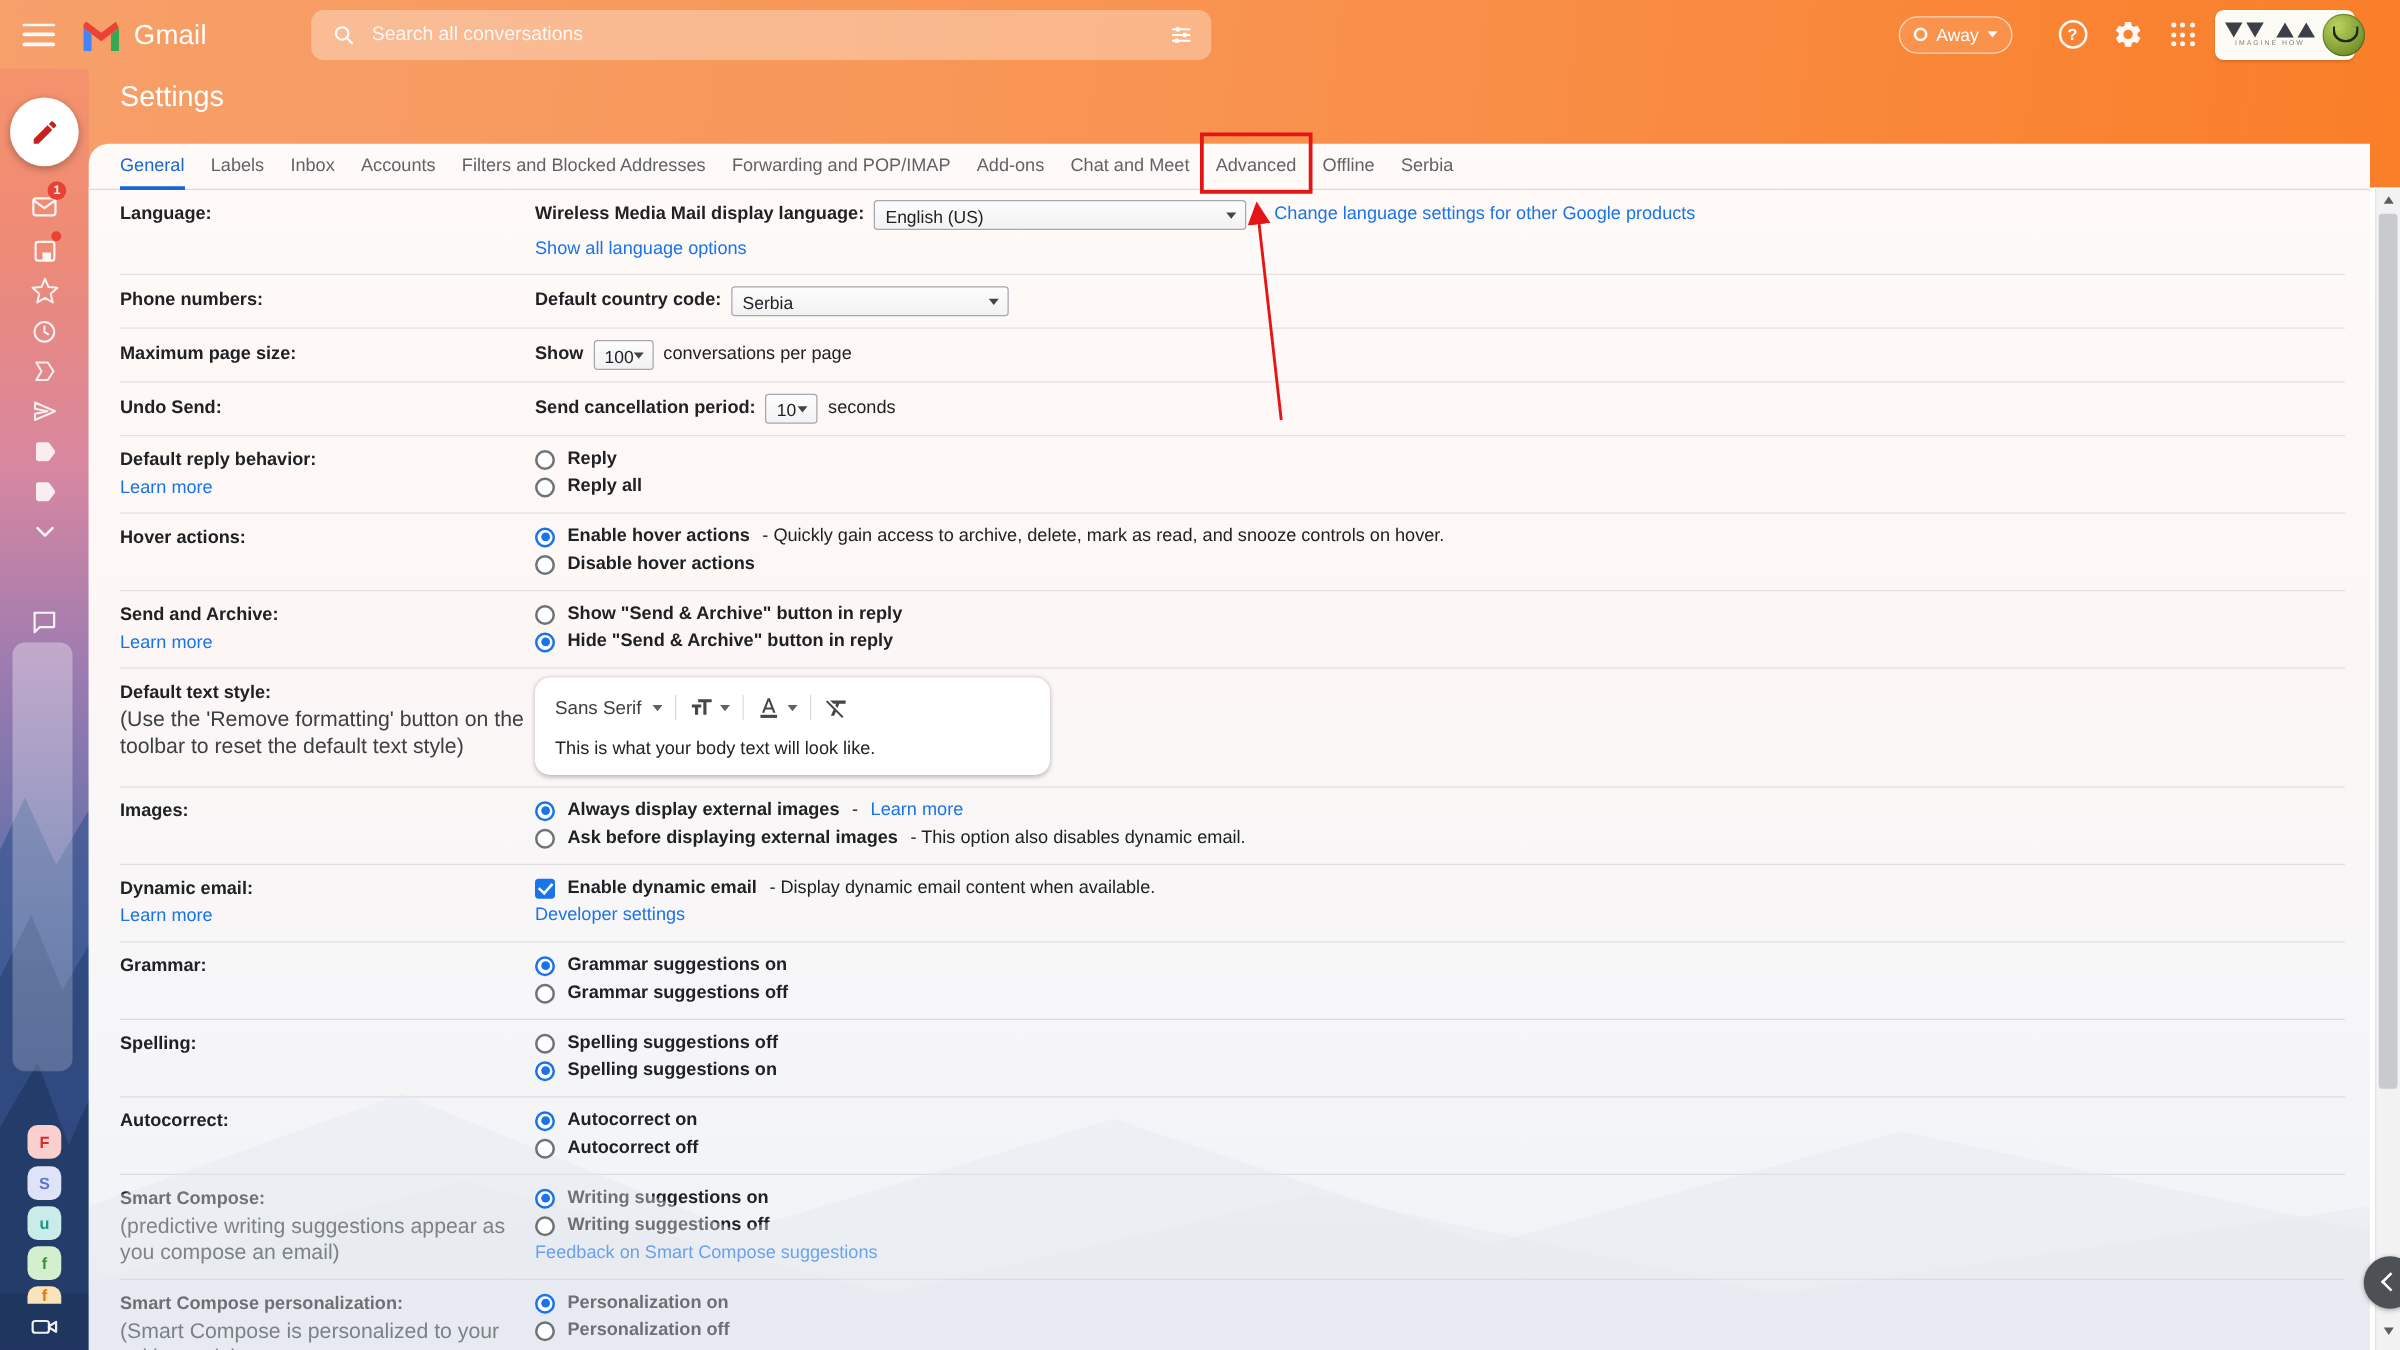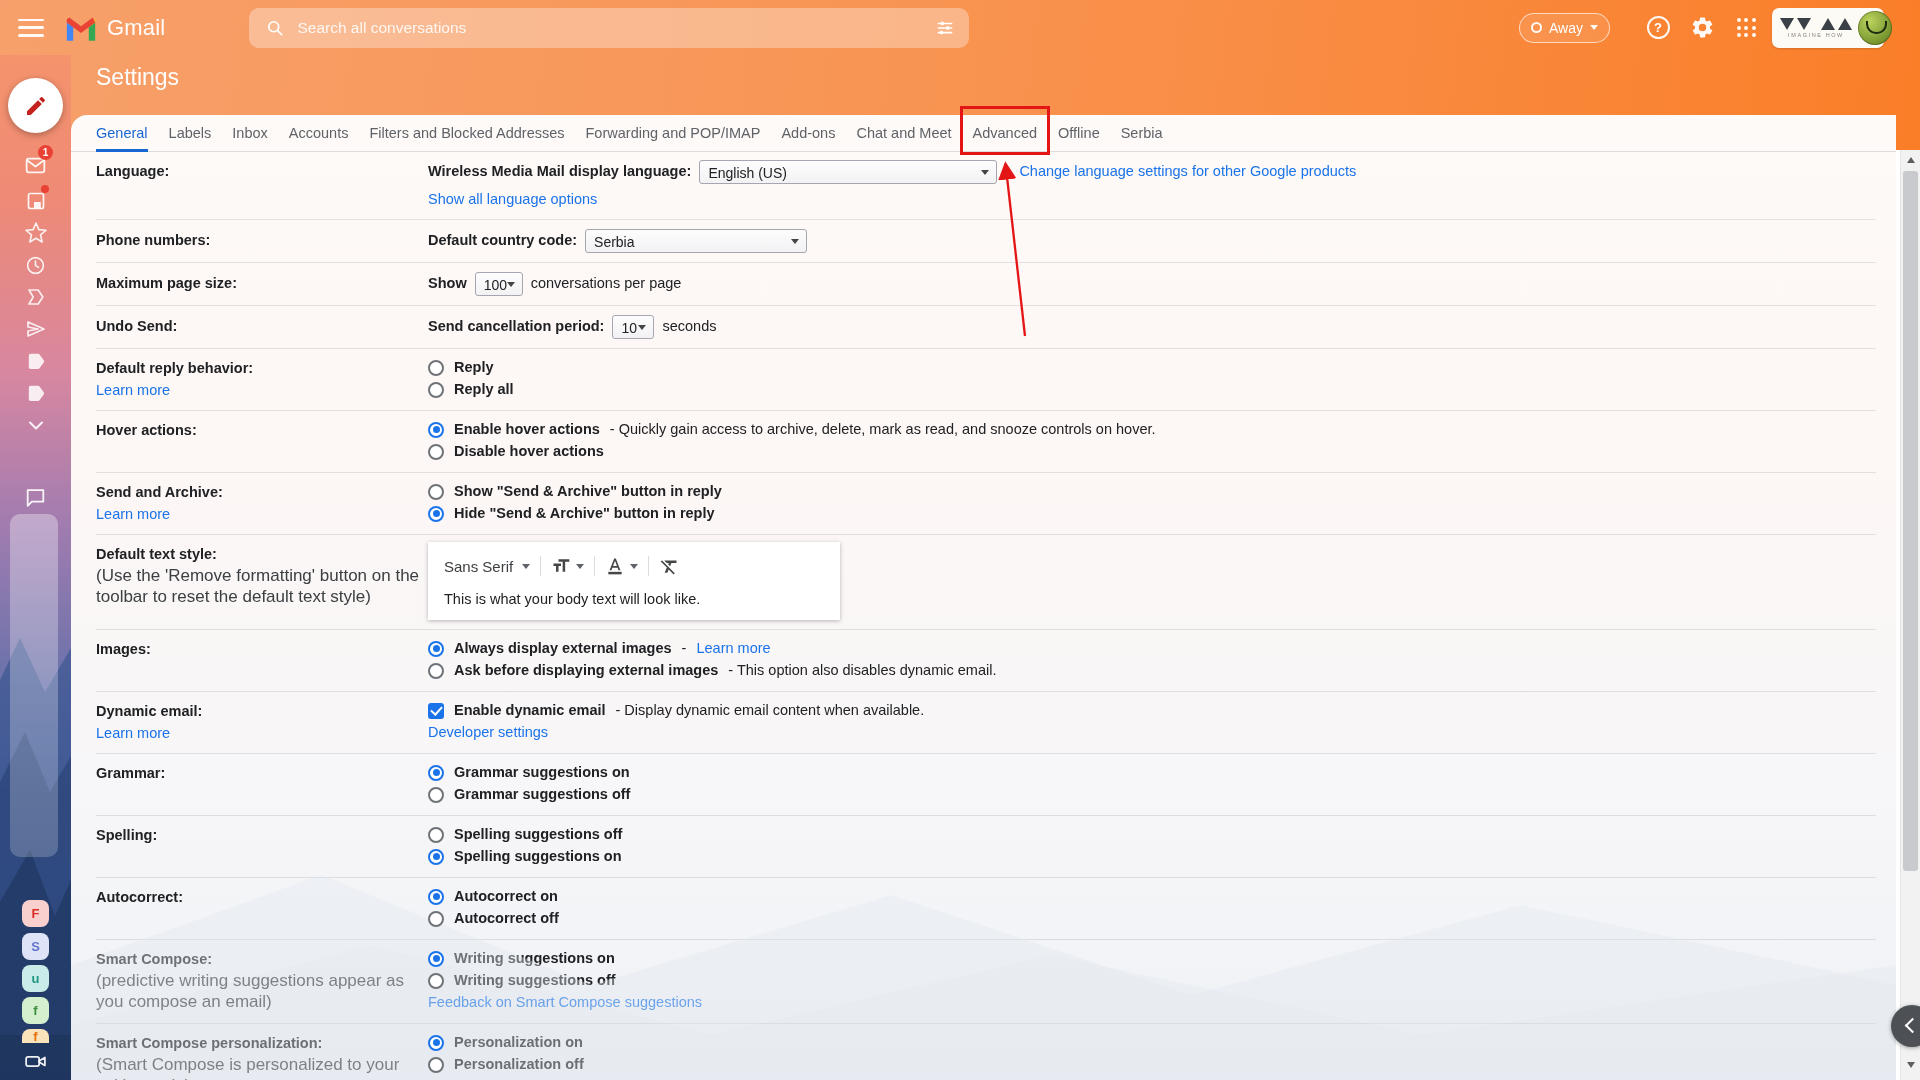--- a/index.html
+++ b/index.html
@@ -108,21 +108,21 @@
   .radio{width:16px;height:16px;border:2px solid #6f7378;border-radius:50%;background:#fff;flex:none;position:relative;cursor:pointer}
   .radio.on{border-color:#1a73e8}
   .radio.on::after{content:"";position:absolute;left:2.5px;top:2.5px;width:7px;height:7px;border-radius:50%;background:#1a73e8}
   .checkbox{width:16px;height:16px;border-radius:3px;background:#1a73e8;flex:none;position:relative;cursor:pointer}
   .checkbox::after{content:"";position:absolute;left:4.5px;top:1.5px;width:5px;height:9px;
     border:solid #fff;border-width:0 2.2px 2.2px 0;transform:rotate(42deg)}
   .b{font-size:14.5px;font-weight:bold}
   .sfx{font-size:14.5px;color:#202124}
 
   
-  .ts-panel{width:412px;background:#fff;box-shadow:0 1px 4px rgba(0,0,0,.28);border-radius:0;padding:11px 16px 13px}
+  .ts-panel{width:412px;background:#fff;box-shadow:0 1px 4px rgba(0,0,0,.28);border-radius:12px;padding:11px 16px 13px}
   .ts-toolbar{display:flex;align-items:center;gap:10px;height:26px}
   .ts-font{display:flex;align-items:center;gap:9px;font-size:15px;color:#3c4043;cursor:pointer}
   .tcaret{width:0;height:0;border-left:4px solid transparent;border-right:4px solid transparent;border-top:5px solid #5f6368}
   .ts-div{width:1px;height:20px;background:#dadce0}
   .ts-btn{display:flex;align-items:center;gap:5px;cursor:pointer}
   .ts-btn svg{display:block}
   .ts-preview{margin-top:12px;font-size:14.5px;color:#222}
 
   
   .vscroll{position:absolute;right:0;top:150px;bottom:0;width:20px;background:#f2f2f3;border-left:1px solid #e4e4e6;z-index:40}

